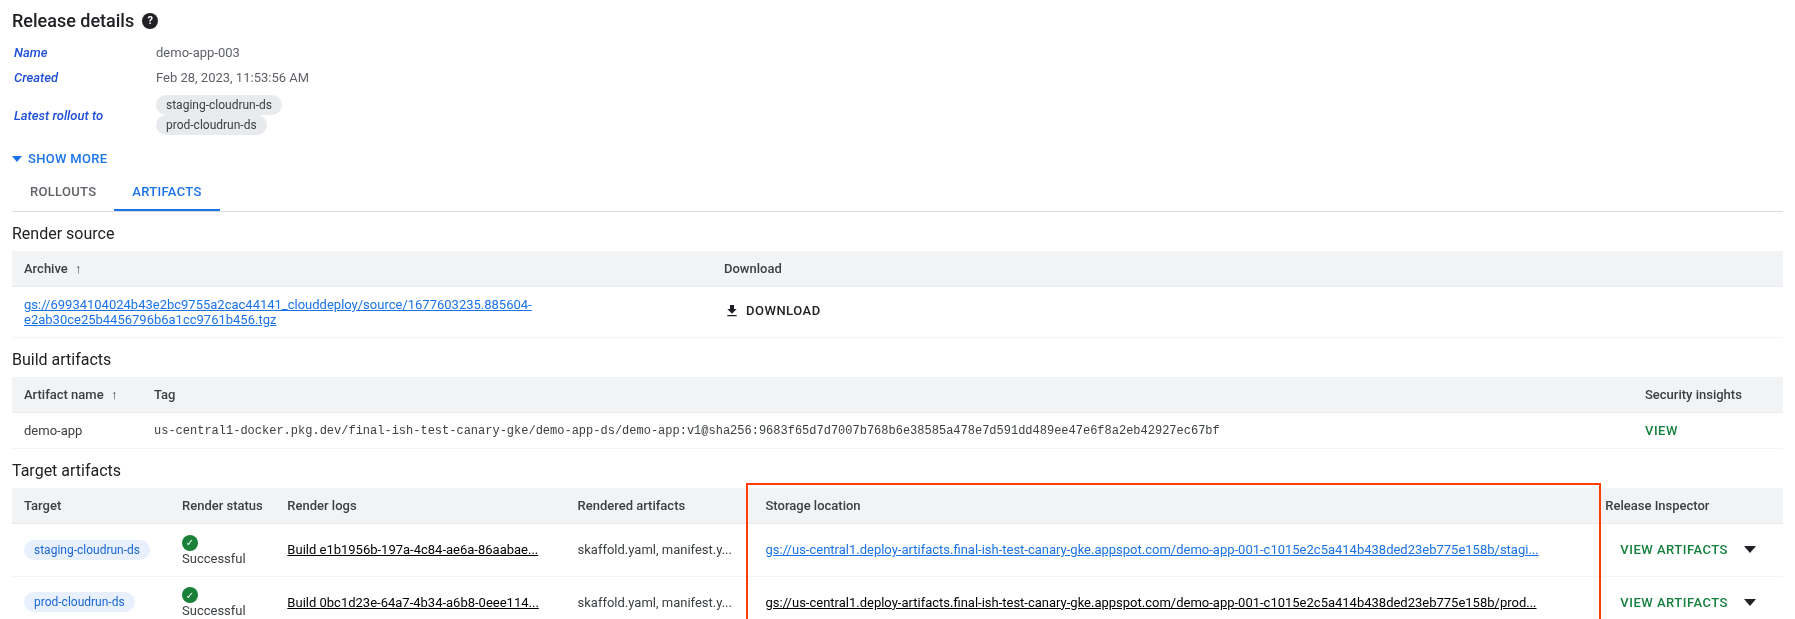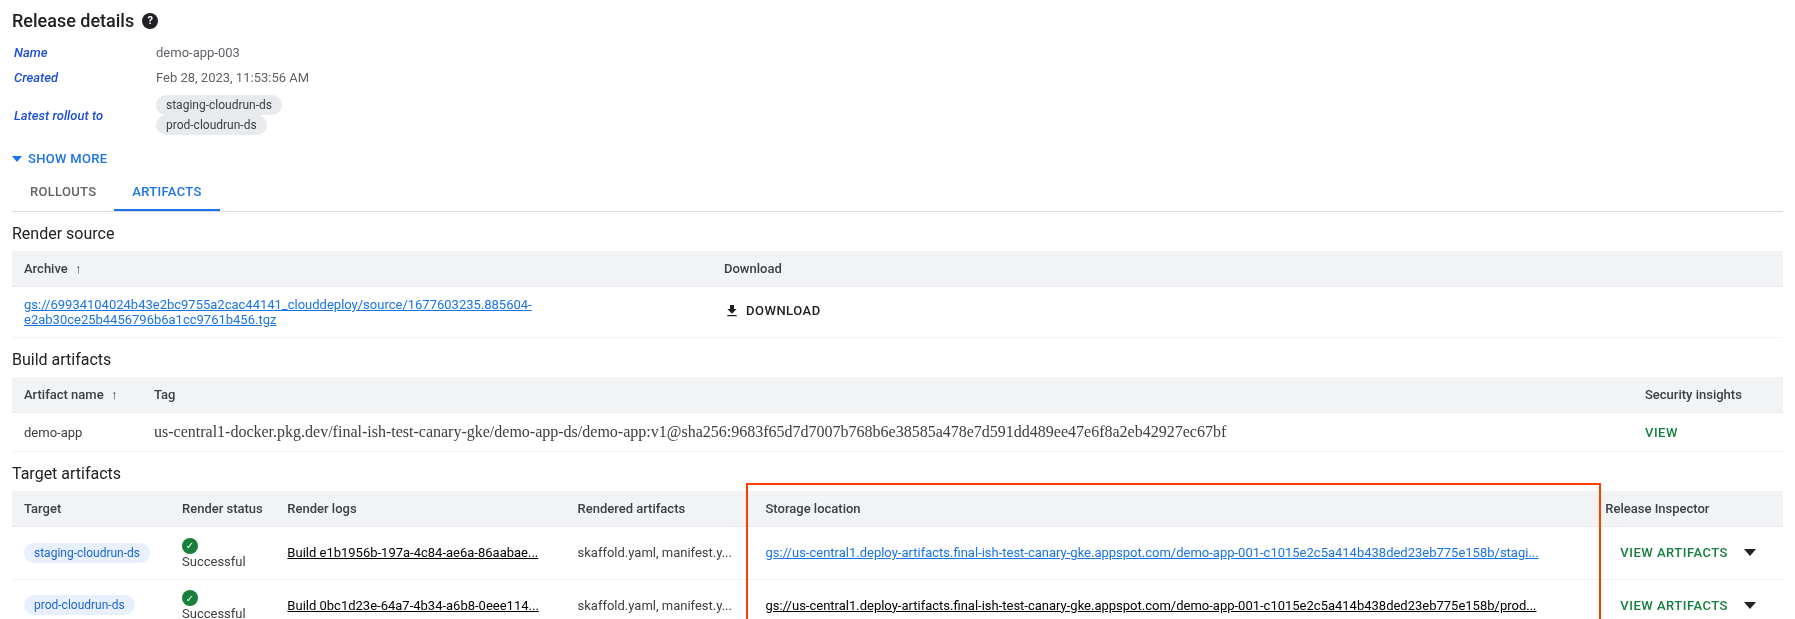--- a/index.html
+++ b/index.html
@@ -17,21 +17,21 @@
   .tabs { display: flex; border-bottom: 1px solid #dadce0; margin-bottom: 12px; }
   .tab { padding: 10px 18px; font-size: 13px; font-weight: 500; letter-spacing: 0.3px; color: #5f6368; cursor: pointer; border-bottom: 2px solid transparent; }
   .tab.active { color: #1a73e8; border-bottom-color: #1a73e8; }
   h3 { font-size: 16px; font-weight: 400; margin: 12px 0 8px; }
   .table { width: 100%; border-collapse: collapse; font-size: 13px; }
   .table thead th { background: #f1f3f4; color: #3c4043; font-weight: 500; text-align: left; padding: 10px 12px; border-bottom: 1px solid #e8eaed; }
   .table tbody td { padding: 10px 12px; color: #3c4043; border-bottom: 1px solid #f1f3f4; vertical-align: middle; }
   .sort-arrow { margin-left: 4px; }
   .link { color: #1a73e8; text-decoration: underline; cursor: pointer; }
   .link.visited { color: #000000; }
-  .mono { font-family: Liberation Serif, serif; font-size: 16px; }
+  .mono { font-family: Liberation Mono, monospace; font-size: 12px; }
   .download-btn { display: inline-flex; align-items: center; gap: 6px; font-weight: 500; color: #202124; cursor: pointer; letter-spacing: 0.5px; }
   .dl-icon { width: 16px; height: 16px; }
   .view-btn { font-weight: 500; color: #15803d; cursor: pointer; letter-spacing: 0.5px; }
   .badge-chip { display: inline-block; background: #e8f0fe; color: #1967d2; border-radius: 12px; padding: 3px 10px; font-size: 12px; }
   .success-icon { display: inline-flex; width: 16px; height: 16px; background: #188038; border-radius: 50%; align-items: center; justify-content: center; color: #fff; font-size: 10px; margin-right: 6px; vertical-align: middle; }
   .chev-expand { display: inline-block; width: 0; height: 0; border-left: 6px solid transparent; border-right: 6px solid transparent; border-top: 7px solid #202124; margin-left: 8px; vertical-align: middle; }
   .inspector-cell { display: flex; align-items: center; justify-content: center; gap: 8px; }
   .highlight-box { position: absolute; border: 2px solid #ff3d00; pointer-events: none; }
   .page-wrap { position: relative; }
   .col-target { width: 150px; }

